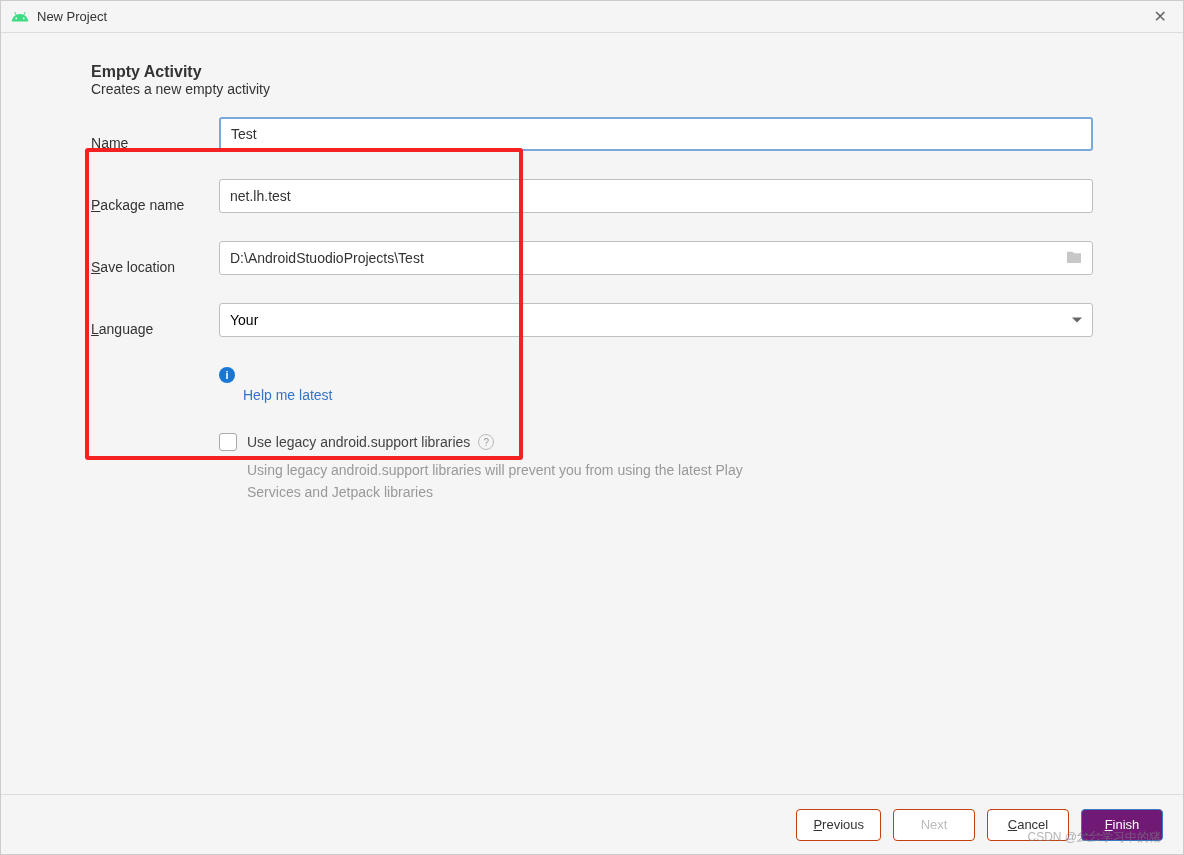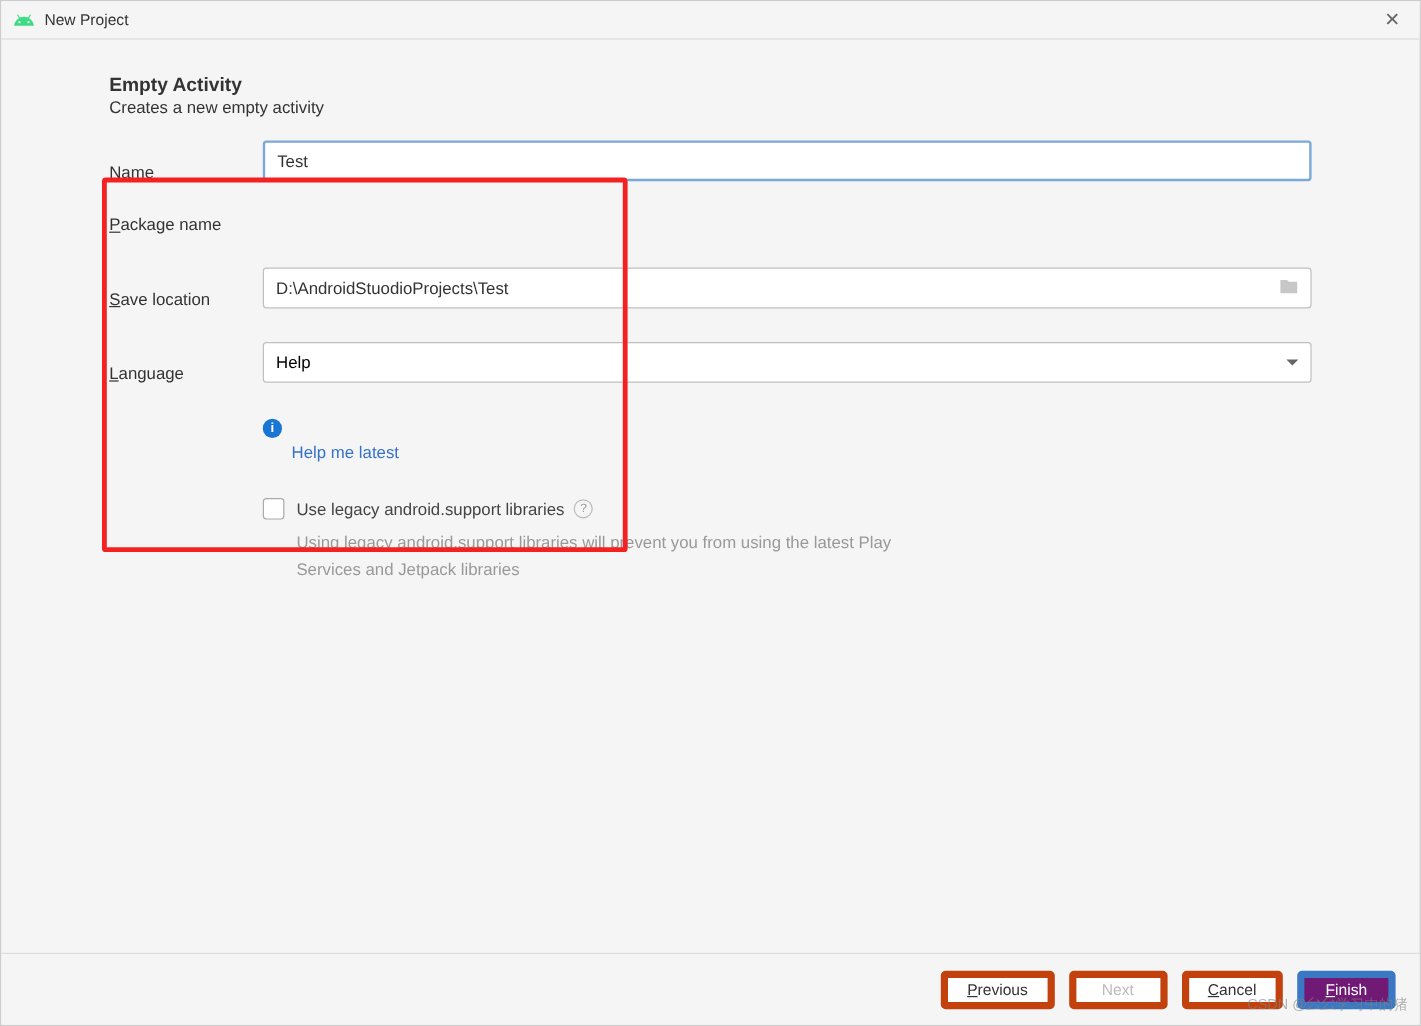--- a/index.html
+++ b/index.html
@@ -218,21 +218,21 @@
       display: flex;
       align-items: center;
       justify-content: flex-end;
       padding: 0 20px;
       gap: 12px;
       background: #f5f5f5;
     }
     .btn {
       height: 32px;
       min-width: 82px;
-      border: 6px solid #c2410c;
+      border: 1px solid #c2410c;
       border-radius: 4px;
       background: #fff;
       font-size: 13px;
       color: #333;
       cursor: pointer;
       padding: 0 16px;
       display: flex;
       align-items: center;
       justify-content: center;
     }
@@ -244,21 +244,21 @@
       background: #701a75;
       border-color: #3b78c4;
       color: #fff;
     }
     .btn .uline {
       text-decoration: underline;
     }
     .watermark {
       position: absolute;
       bottom: 8px;
-      right: 10px;
+      right: 22px;
       font-size: 12px;
       color: rgba(130,130,130,0.6);
       pointer-events: none;
       z-index: 20;
     }
   </style>
 </head>
 <body>
 
 <div class="titlebar">
@@ -281,39 +281,42 @@
 
     <div class="form-row">
       <label class="form-label"><span style="text-decoration:underline">N</span>ame</label>
       <div class="form-input-wrap">
         <input class="form-input focused" type="text" value="Test" style="">
       </div>
     </div>
 
     <div class="form-row">
       <label class="form-label"><span style="text-decoration:underline">P</span>ackage name</label>
+      <div class="form-input-wrap">
+        <input class="form-input" type="text" value="net.lh.test" style="">
+      </div>
     </div>
 
     <div class="form-row">
       <label class="form-label"><span style="text-decoration:underline">S</span>ave location</label>
       <div class="form-input-wrap">
         <input class="form-input" type="text" style="padding-right: 34px;" value="D:\AndroidStuodioProjects\Test">
         <span class="folder-icon">
           <svg width="18" height="14" viewBox="0 0 24 20">
               <path fill="#c7c7c7" d="M10 4H2v16h20V6H12l-2-2z"></path>
             </svg>
         </span>
       </div>
     </div>
 
     <div class="form-row">
       <label class="form-label"><span style="text-decoration:underline">L</span>anguage</label>
       <div class="form-input-wrap">
         <div class="form-select">
-          <span>Help</span>
+          <span>Your</span>
           <span class="dropdown-arrow"></span>
         </div>
       </div>
     </div>
 
 
     <div class="info-row">
       <span class="info-icon">i</span>
     </div>
     <a class="help-link">Help me latest</a>

